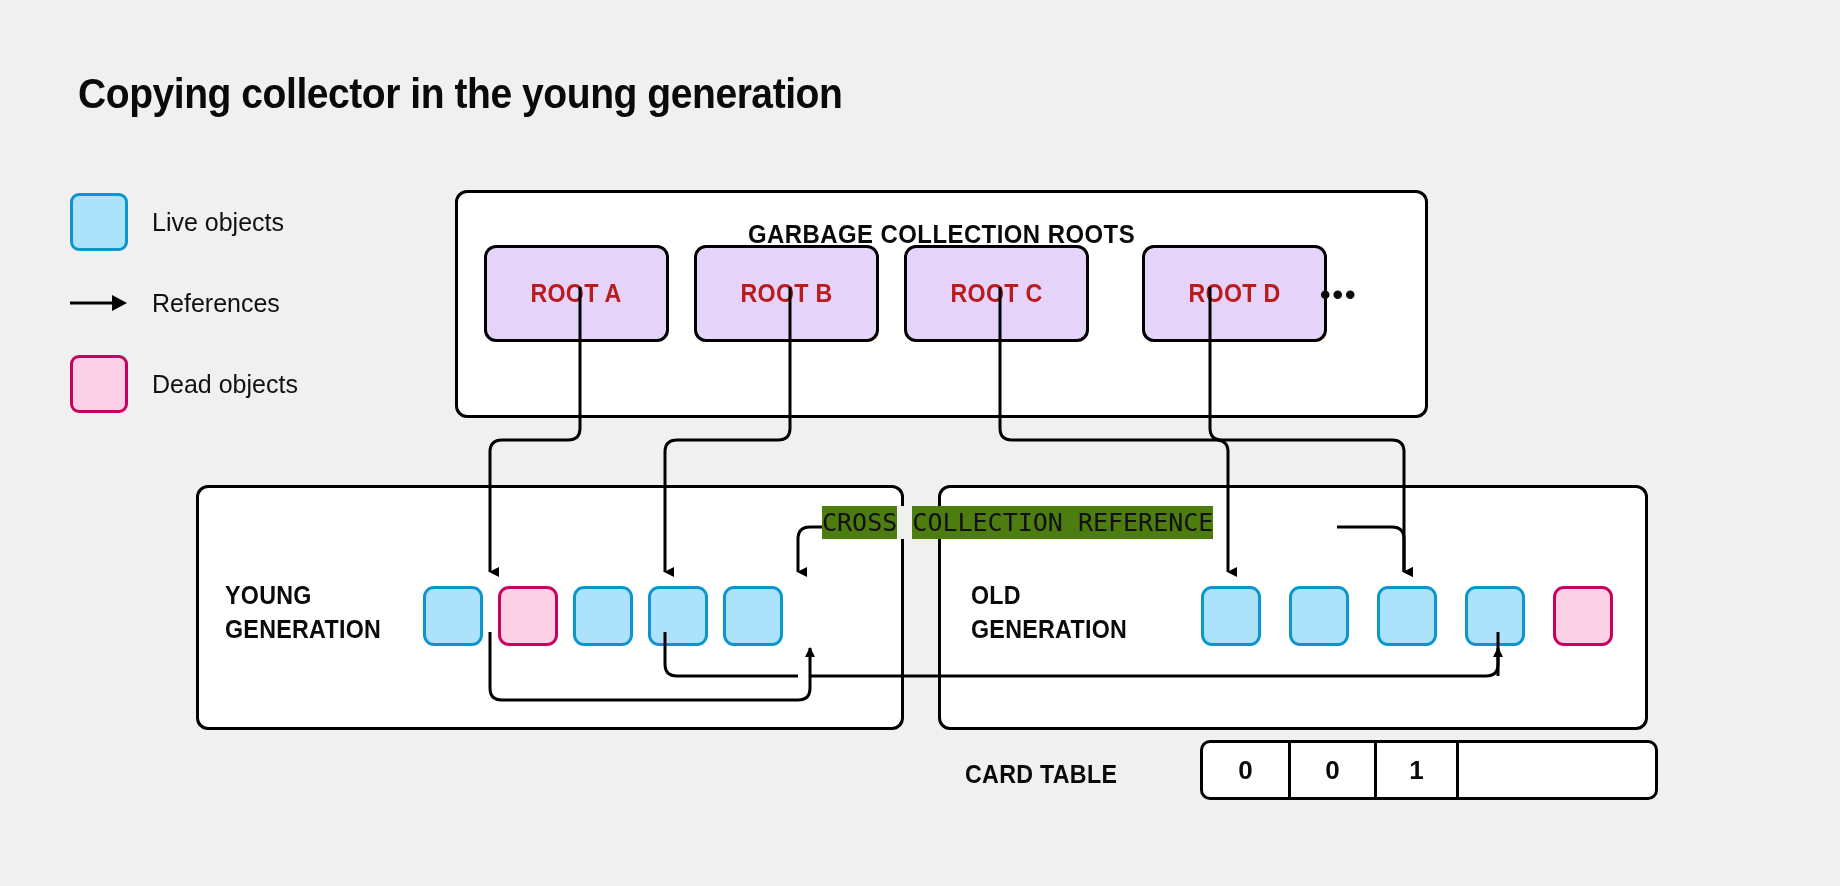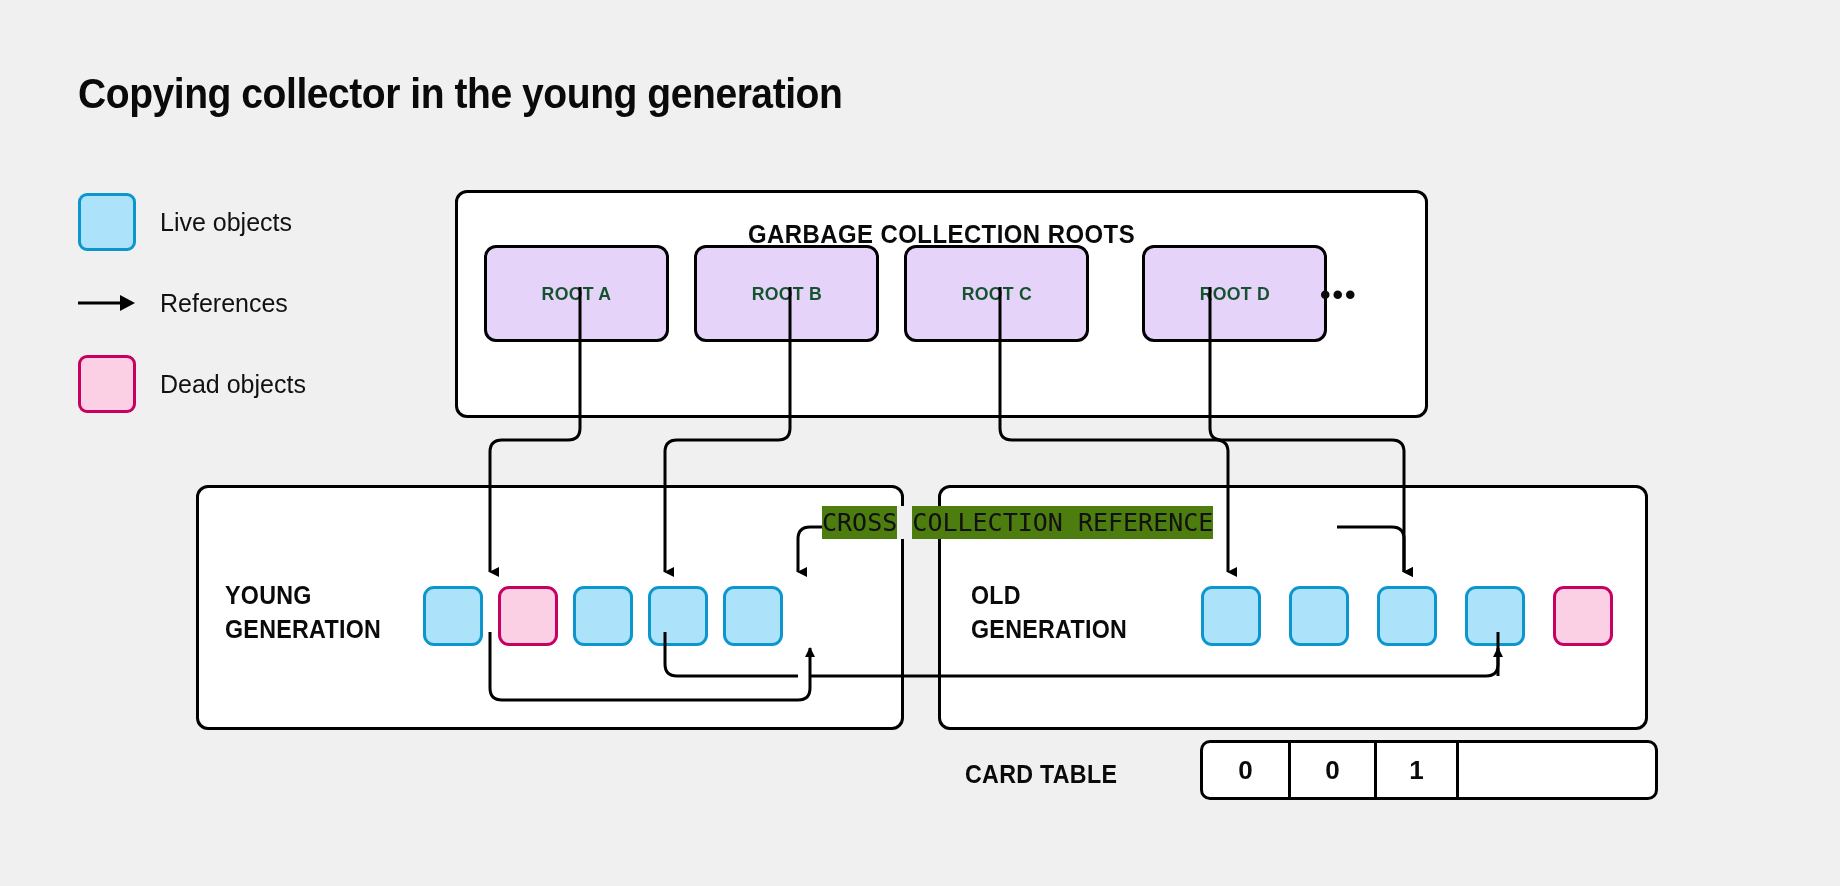--- a/index.html
+++ b/index.html
@@ -31,21 +31,21 @@
     color: #0a0a0a;
     letter-spacing: -0.5px;
     transform: scaleX(0.93);
     transform-origin: left top;
     white-space: nowrap;
   }
 
   
   #legend {
     position: absolute;
-    left: 78px;
+    left: 70px;
     top: 192px;
     width: 330px;
   }
   .legend-row {
     display: flex;
     align-items: center;
     height: 60px;
     margin-bottom: 21px;
   }
   .legend-swatch {
@@ -122,24 +122,24 @@
     top: 52px;
     width: 185px;
     height: 97px;
     box-sizing: border-box;
     background: #e6d3fa;
     border: 3px solid #000;
     border-radius: 12px;
     display: flex;
     align-items: center;
     justify-content: center;
-    font-size: 19px;
+    font-size: 25px;
     font-weight: bold;
     letter-spacing: 0.3px;
-    color: #14532d;
+    color: #b91c1c;
   }
   .root-chip > span { transform: scaleX(0.93); }
   #root-0 { left: 26px; }
   #root-1 { left: 236px; }
   #root-2 { left: 446px; }
   #root-3 { left: 656px; margin-left: 28px; }
   #roots-ellipsis {
     position: absolute;
     left: 862px;
     top: 85px;

